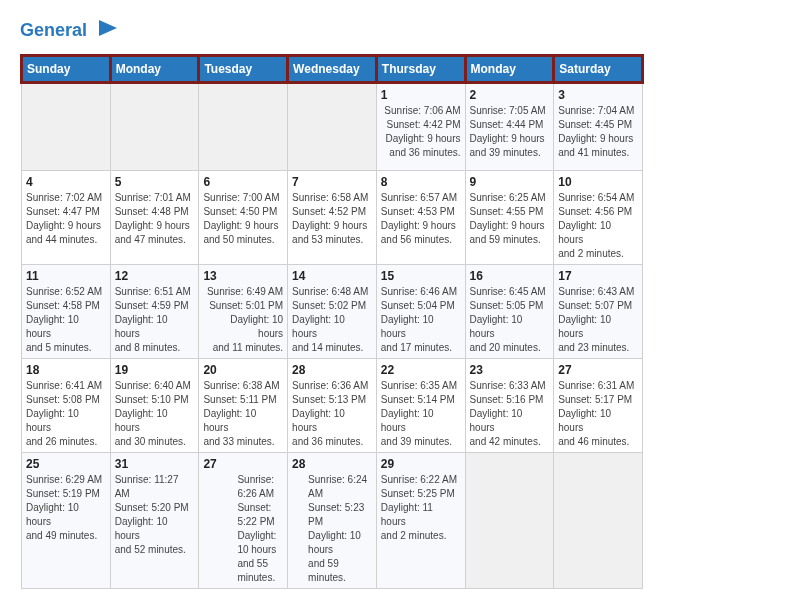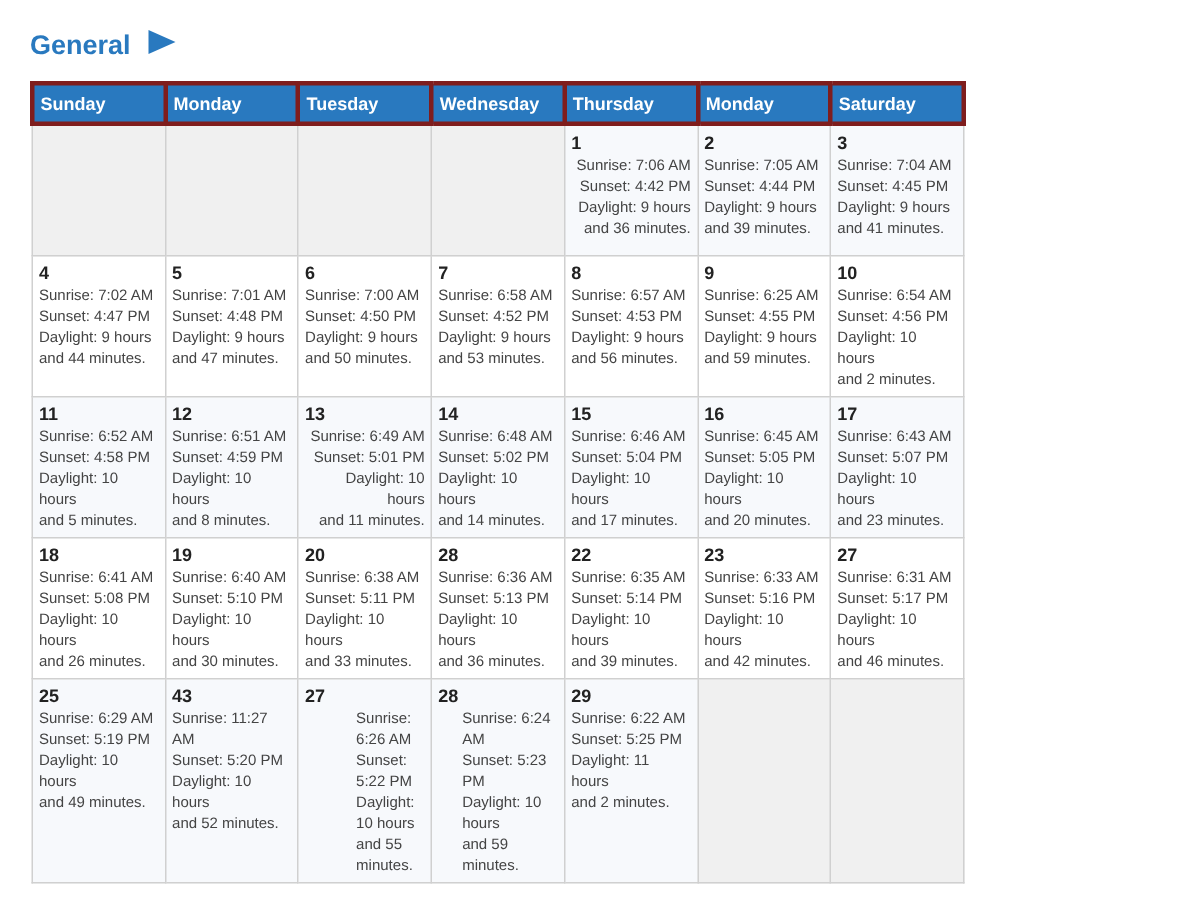--- a/index.html
+++ b/index.html
@@ -317,21 +317,21 @@
         </tr>
         <tr>
           <td>
             <span class="day-num">25</span>
             <div class="day-info" style="white-space: pre-line;">Sunrise: 6:29 AM
 Sunset: 5:19 PM
 Daylight: 10 hours
 and 49 minutes.</div>
           </td>
           <td>
-            <span class="day-num">43</span>
+            <span class="day-num">31</span>
             <div class="day-info" style="white-space: pre-line;">Sunrise: 11:27 AM
 Sunset: 5:20 PM
 Daylight: 10 hours
 and 52 minutes.</div>
           </td>
           <td>
             <span class="day-num">27</span>
             <div class="day-info" style="white-space: pre-line; margin-left: 34px;">Sunrise: 6:26 AM
 Sunset: 5:22 PM
 Daylight: 10 hours

